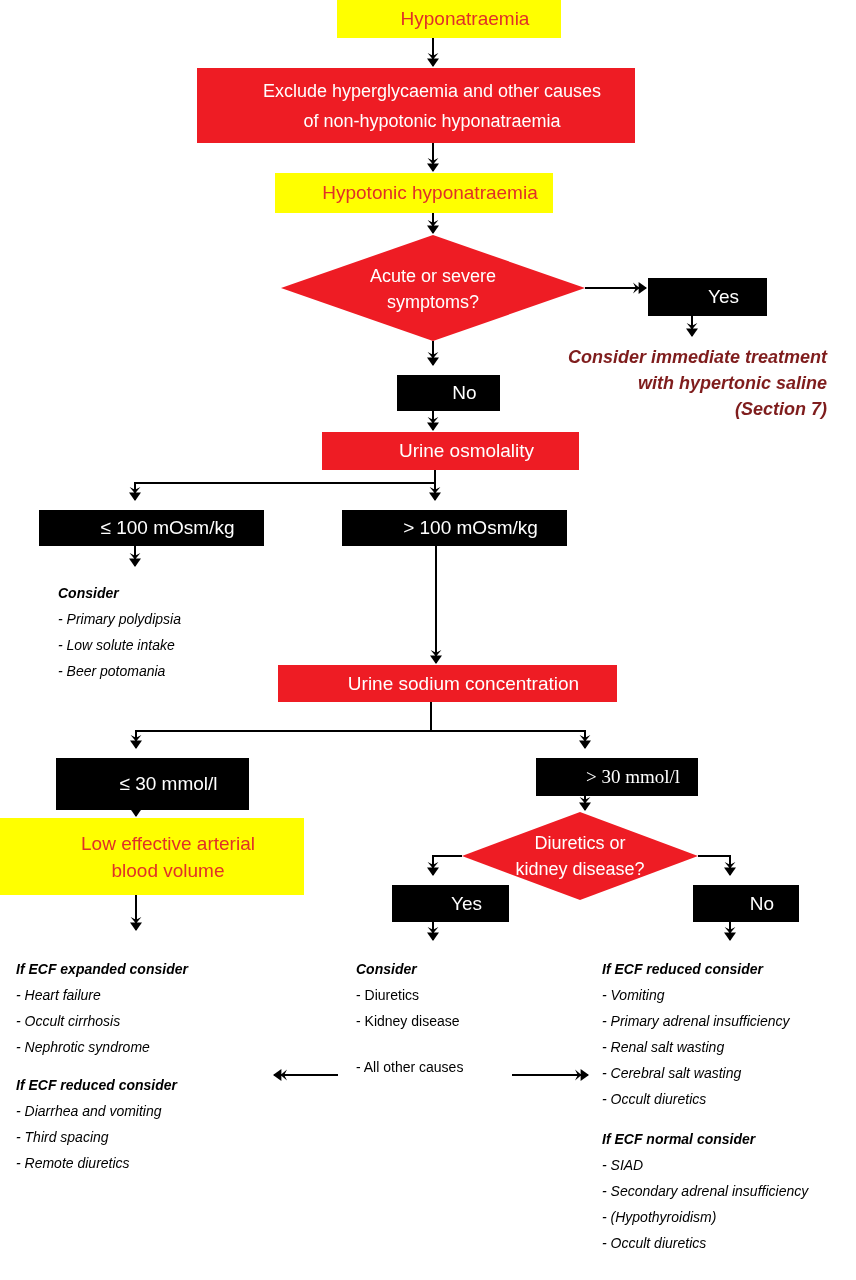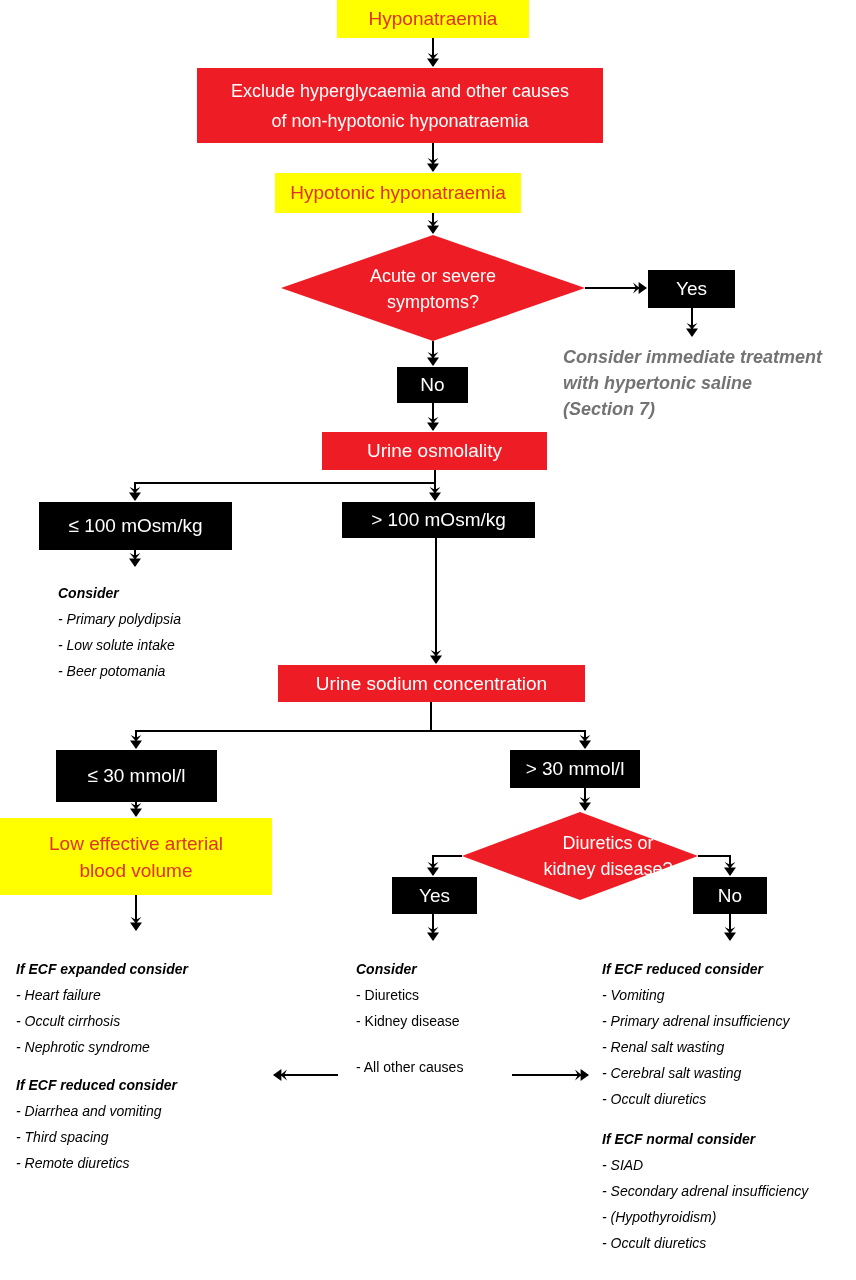--- a/index.html
+++ b/index.html
@@ -6,33 +6,33 @@
   .canvas {
     position:relative; width:856px; height:1280px; background:#fff;
     font-family:"Liberation Sans", sans-serif; overflow:hidden; color:#000;
   }
   .connectors { position:absolute; left:0; top:0; z-index:1; }
   .stems path { stroke:#000; stroke-width:2; fill:none; }
   .diamond { fill:var(--red,#ee1c24); }
   .box {
     position:absolute; z-index:2; display:flex; flex-direction:column;
     align-items:center; justify-content:center; text-align:right;
-    font-size:19px; line-height:24px;
+    font-size:19px; line-height:24px;padding-left:32px;
   }
   .box.red    { background:var(--red,#ee1c24); color:#fff; }
   .box.yellow { background:var(--yellow,#ffff00); color:var(--red-text,#e03127); }
-  .box.black  { background:#000; color:#fff; }
+  .box.black  { background:#000; color:#fff;margin-top:8px; }
   .box.red .ln { line-height:30px; }
   .dtext {
     position:absolute; z-index:2; color:#fff; text-align:center;
     font-size:18px; line-height:26px;
   }
   .note {
     position:absolute; z-index:2; font-weight:bold; font-style:italic;
-    font-size:18px; line-height:26px; text-align:left; color:#737373;
+    font-size:18px; line-height:26px; text-align:right; color:#7f1d1d;
   }
   .list { position:absolute; z-index:2; font-size:14px; line-height:26px; white-space:nowrap; }
   .list .hdr  { font-weight:bold; font-style:italic; }
   .list .item { font-style:italic; }
   .list.roman .item { font-style:normal; }
   .list .extra { margin-top:20px; }
 </style>
 </head>
 <body>
 
@@ -102,21 +102,21 @@
   </div>
 
   <div class="box black" style="left:397px; top:367px; width:71px; height:36px;">
     <span>No</span>
   </div>
 
   <div class="box red" style="left:322px; top:432px; width:225px; height:38px;">
     <span>Urine osmolality</span>
   </div>
 
-  <div class="box black" style="left:39px; top:502px; width:193px; height:48px;">
+  <div class="box black" style="left:39px; top:502px; width:193px; height:36px;">
     <span>≤ 100 mOsm/kg</span>
   </div>
 
   <div class="box black" style="left:342px; top:502px; width:193px; height:36px;">
     <span>&gt; 100 mOsm/kg</span>
   </div>
 
   <div class="list" style="left:58px; top:580px;">
     <div class="hdr">Consider</div>
     <div class="item">- Primary polydipsia</div>
@@ -125,30 +125,30 @@
   </div>
 
   <div class="box red" style="left:278px; top:665px; width:307px; height:37px;">
     <span>Urine sodium concentration</span>
   </div>
 
   <div class="box black" style="left:56px; top:750px; width:161px; height:52px;">
     <span>≤ 30 mmol/l</span>
   </div>
 
-  <div class="box black" style="left:510px; top:750px; width:130px; height:38px;">
+  <div class="box black" style="left:536px; top:750px; width:130px; height:38px;font-family:Liberation Serif, serif;">
     <span>&gt; 30 mmol/l</span>
   </div>
 
   <div class="box yellow" style="left:0; top:818px; width:272px; height:77px; line-height:27px;">
     <span>Low effective arterial</span>
     <span>blood volume</span>
   </div>
 
-  <div class="dtext" style="left:508px; top:830px; width:200px;">
+  <div class="dtext" style="left:480px; top:830px; width:200px;">
     <div>Diuretics or</div>
     <div>kidney disease?</div>
   </div>
 
   <div class="box black" style="left:392px; top:877px; width:85px; height:37px;">
     <span>Yes</span>
   </div>
 
   <div class="box black" style="left:693px; top:877px; width:74px; height:37px;">
     <span>No</span>

